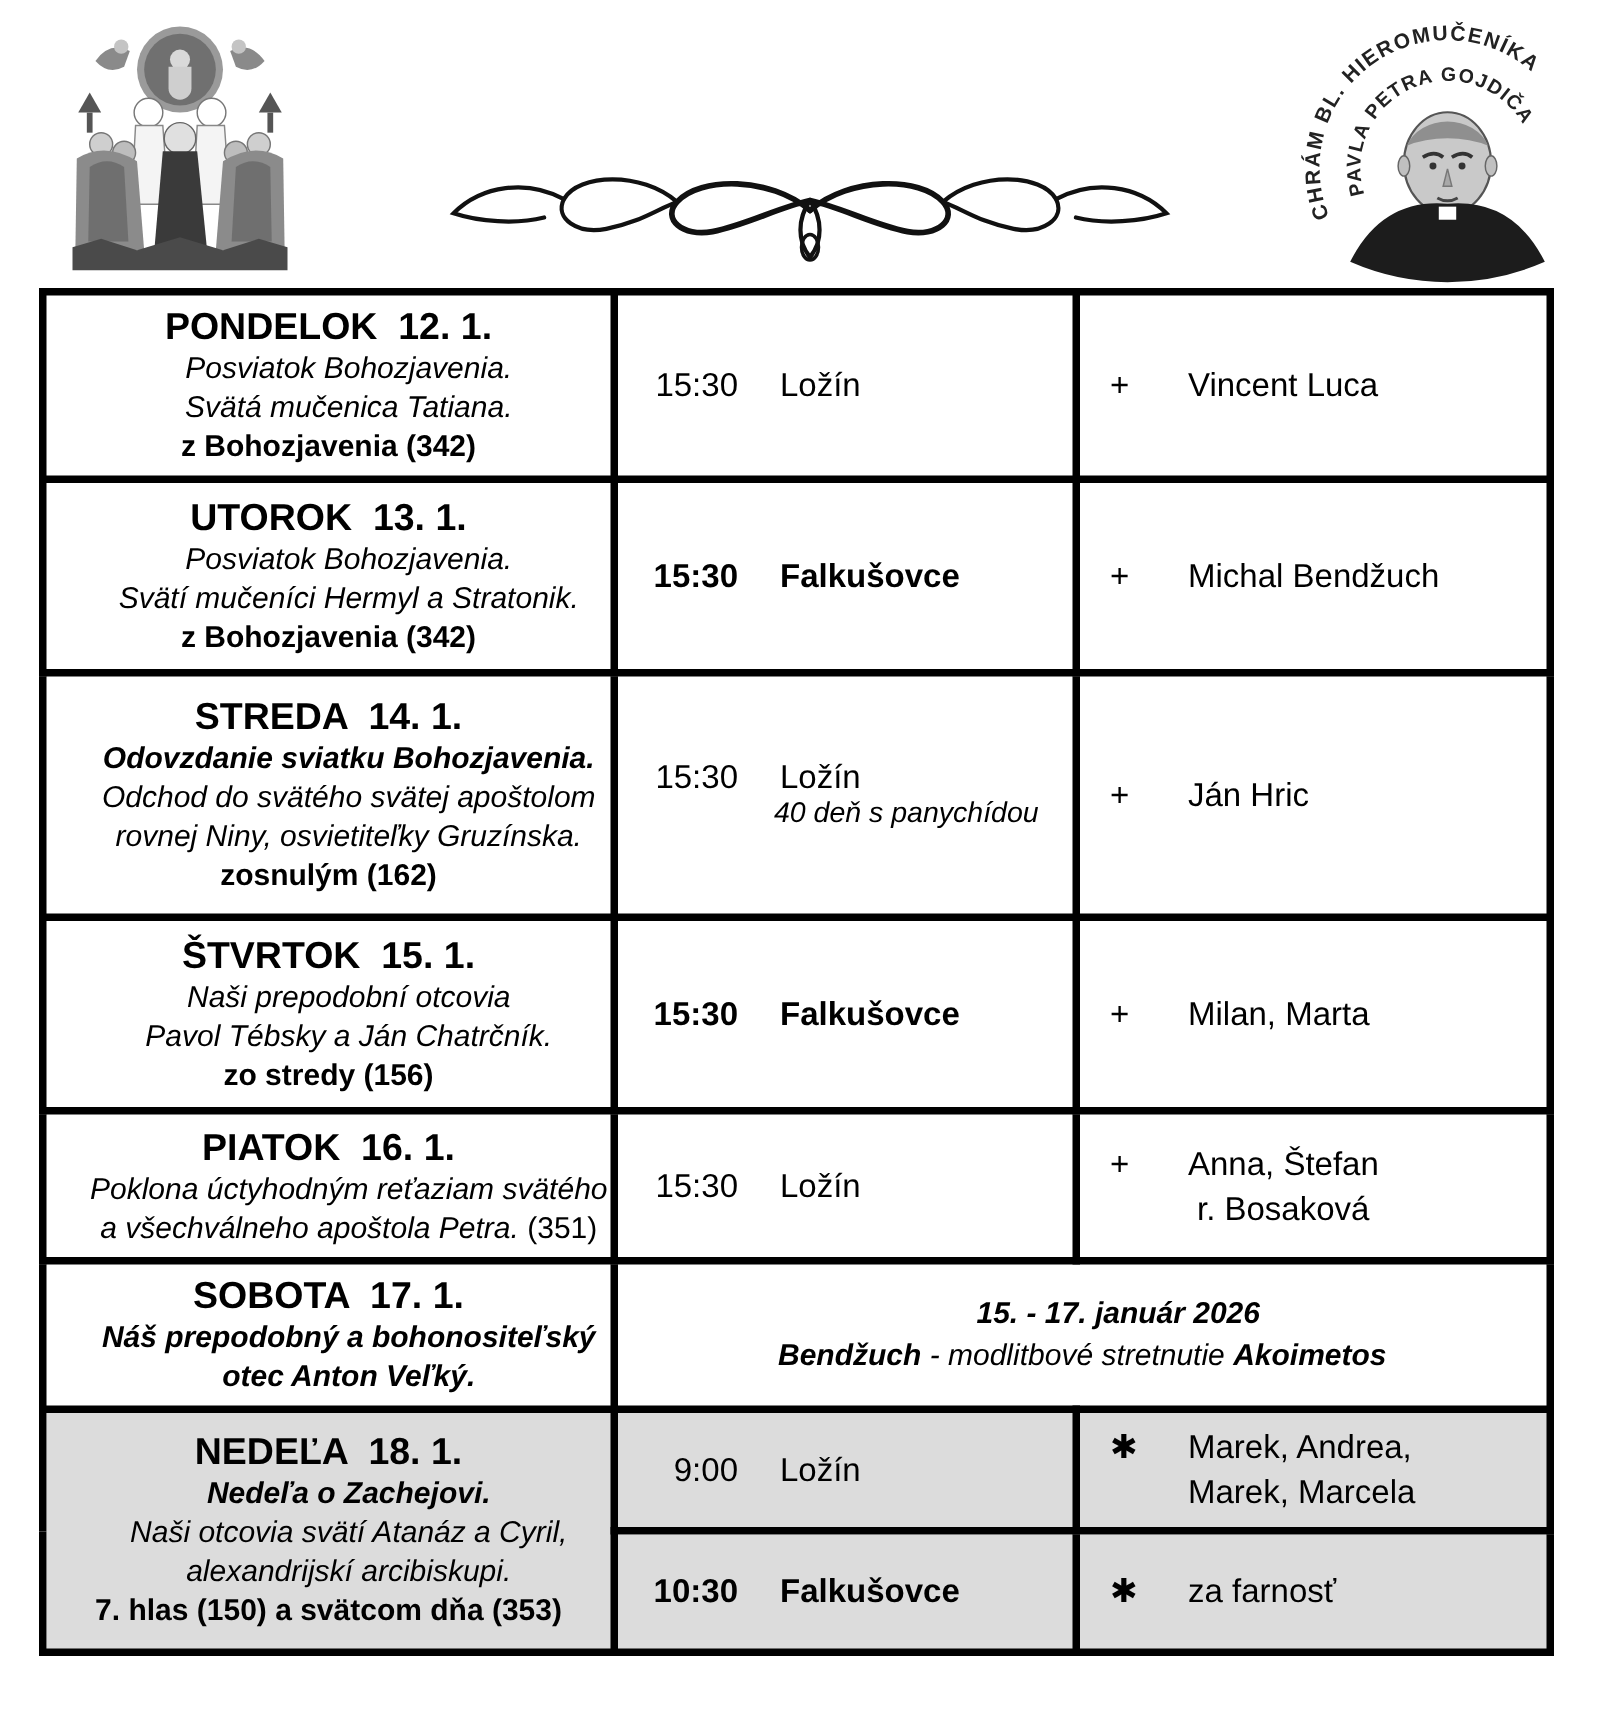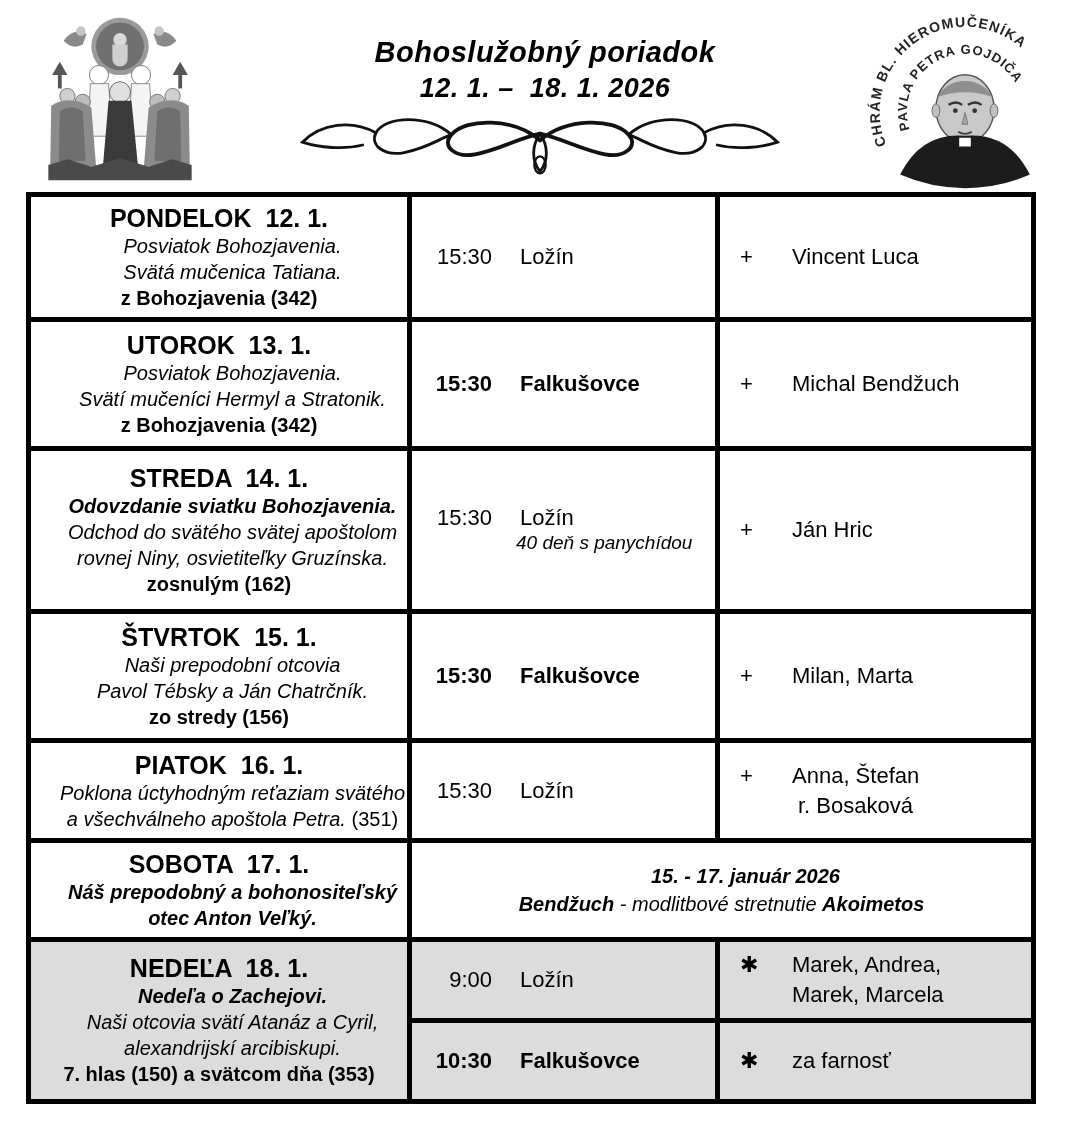--- a/index.html
+++ b/index.html
@@ -74,24 +74,20 @@
       <circle cx="46" cy="94" r="8" fill="#bdbdbd" stroke="#777"></circle>
       <path d="M13 98 q20 -12 42 2 l5 62 h-48 z" fill="#8b8b8b"></path>
       <path d="M22 104 q12 -8 24 0 l3 52 h-28 z" fill="#6f6f6f"></path>
       <circle cx="140" cy="88" r="8" fill="#cfcfcf" stroke="#777"></circle>
       <circle cx="124" cy="94" r="8" fill="#bdbdbd" stroke="#777"></circle>
       <path d="M157 98 q-20 -12 -42 2 l-5 62 h48 z" fill="#8b8b8b"></path>
       <path d="M148 104 q-12 -8 -24 0 l-3 52 h28 z" fill="#6f6f6f"></path>
       <path d="M10 160 l20 -6 25 8 30 -9 30 9 25 -8 20 6 v16 h-150 z" fill="#4a4a4a"></path>
     </svg>
 
-    <div class="title-block">
-      <div class="title-line1">Bohoslužobný poriadok</div>
-      <div class="title-line2">12. 1. –  18. 1. 2026</div>
-    </div>
 
     <svg class="flourish" viewBox="0 0 520 70" fill="none" stroke="#111">
       <g stroke-width="4" stroke-linecap="round">
         <path d="M260 30 C 232 6, 182 6, 166 24 C 155 36, 170 49, 191 45 C 216 40, 237 28, 260 23"></path>
         <path d="M260 30 C 288 6, 338 6, 354 24 C 365 36, 350 49, 329 45 C 304 40, 283 28, 260 23"></path>
       </g>
       <g stroke-width="3" stroke-linecap="round">
         <path d="M166 24 C 141 2, 96 4, 86 22 C 79 36, 96 47, 116 43 C 141 38, 152 29, 166 24"></path>
         <path d="M354 24 C 379 2, 424 4, 434 22 C 441 36, 424 47, 404 43 C 379 38, 368 29, 354 24"></path>
         <path d="M86 22 C 60 8, 28 12, 8 32 C 26 38, 52 40, 72 35"></path>

